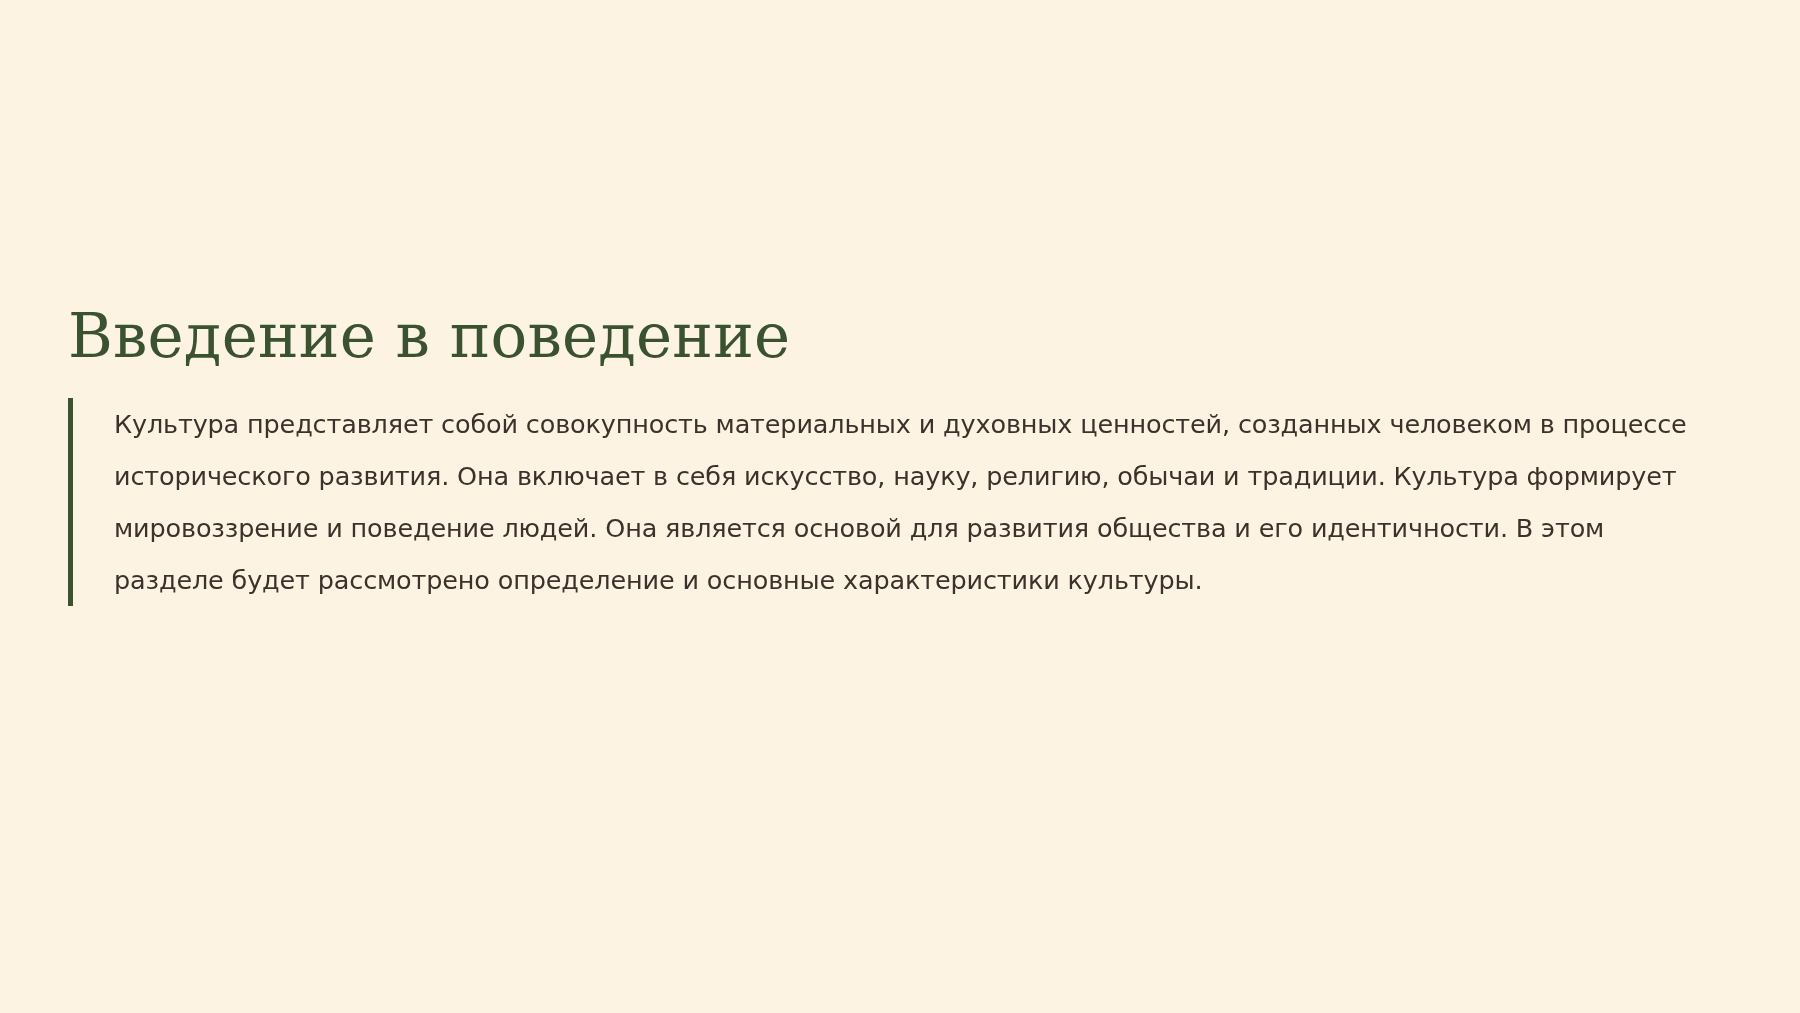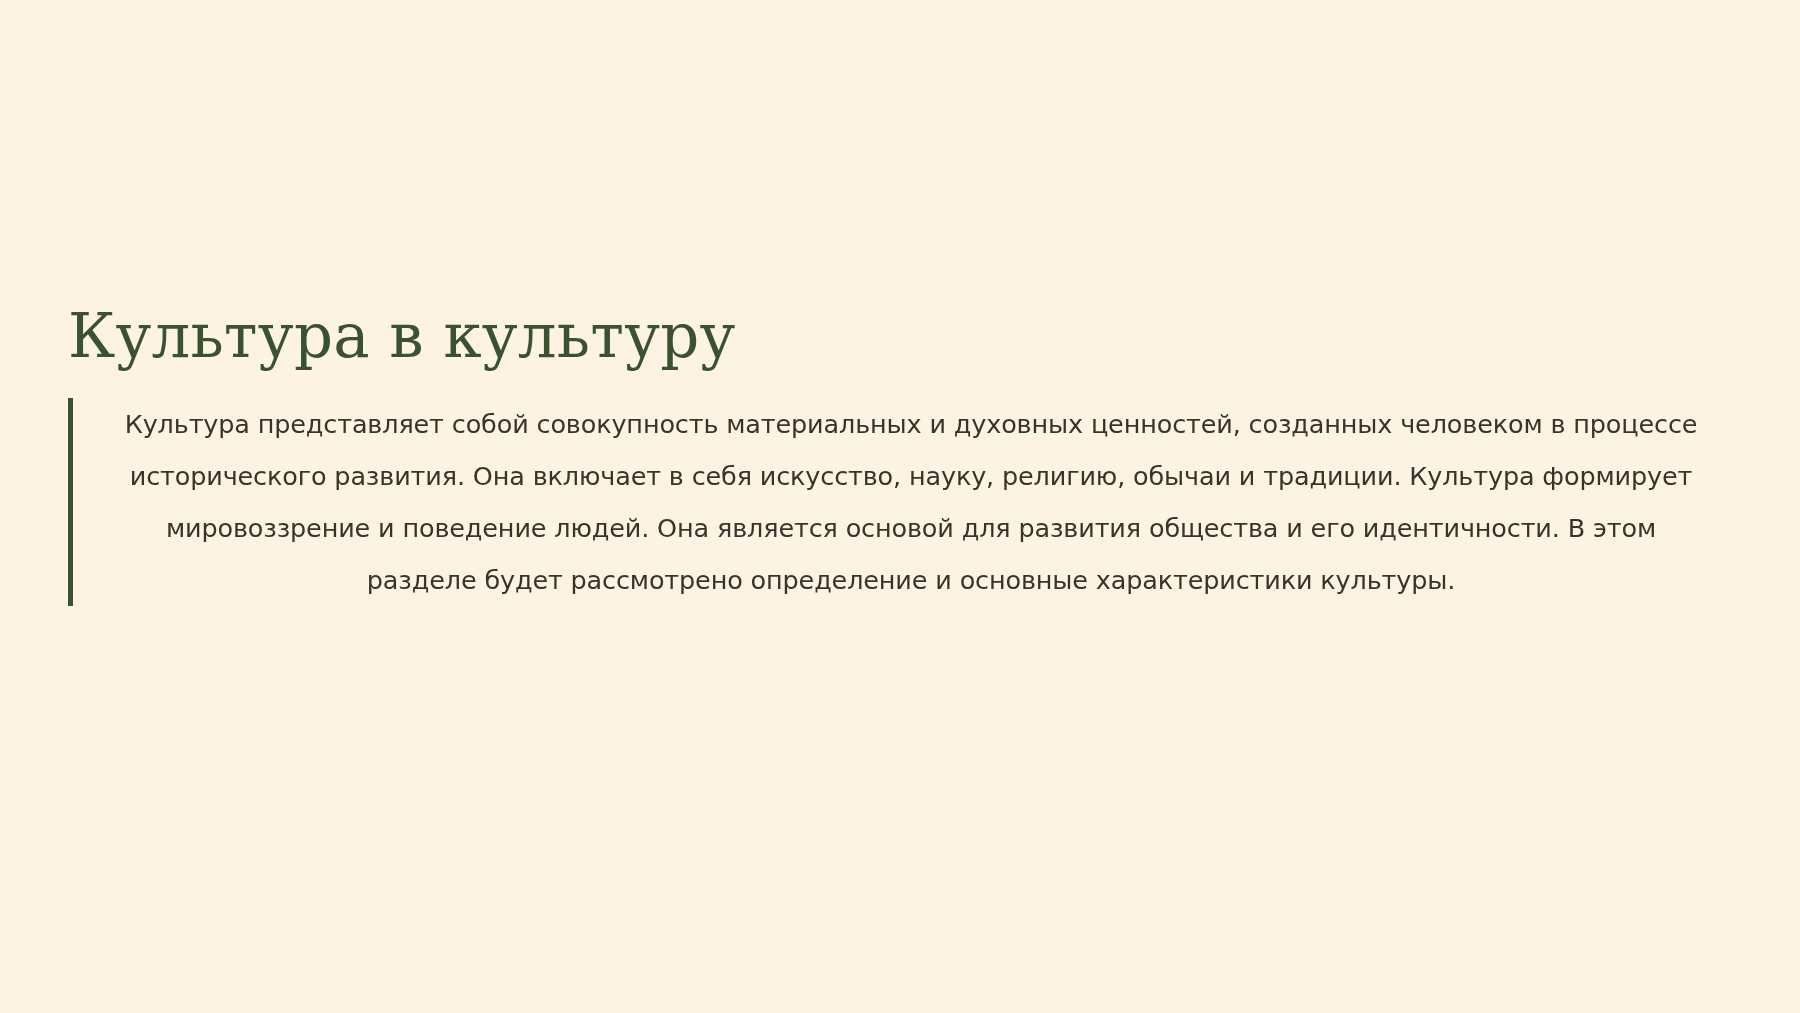--- a/index.html
+++ b/index.html
@@ -59,31 +59,31 @@
 
   #body-paragraph {
     margin: 0;
     font-family: "DejaVu Sans", "Liberation Sans", sans-serif;
     font-size: 25.5px;
     font-weight: 400;
     line-height: 52px;
     color: #3B332B;
     letter-spacing: -0.15px;
     max-width: 1600px;
-    text-align: center;
+    text-align: left;
   }
 </style>
 </head>
 <body>
 
 <div id="slide">
 
   <div id="content-block">
 
-    <h1 id="page-title">Культура в культуру</h1>
+    <h1 id="page-title">Введение в поведение</h1>
 
     <div id="body-quote">
 
       <div id="accent-bar"></div>
 
       <p id="body-paragraph">Культура представляет собой совокупность материальных и духовных ценностей, созданных человеком в процессе исторического развития. Она включает в себя искусство, науку, религию, обычаи и традиции. Культура формирует мировоззрение и поведение людей. Она является основой для развития общества и его идентичности. В этом разделе будет рассмотрено определение и основные характеристики культуры.</p>
 
     </div>
 
   </div>

